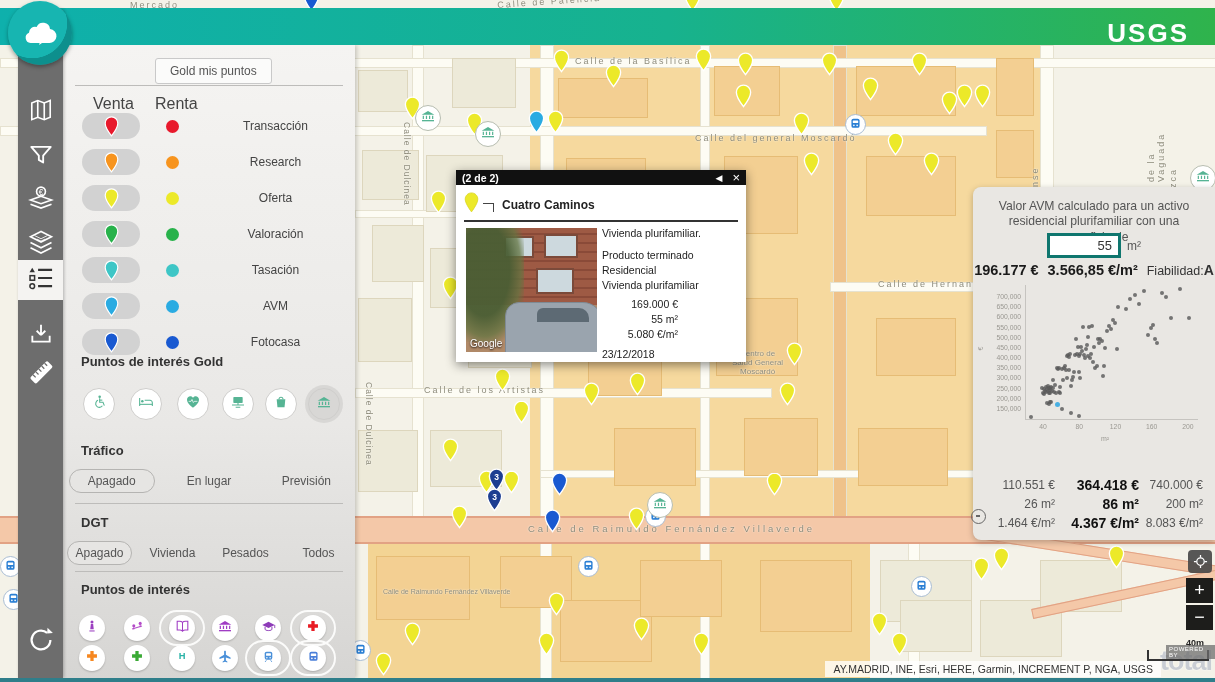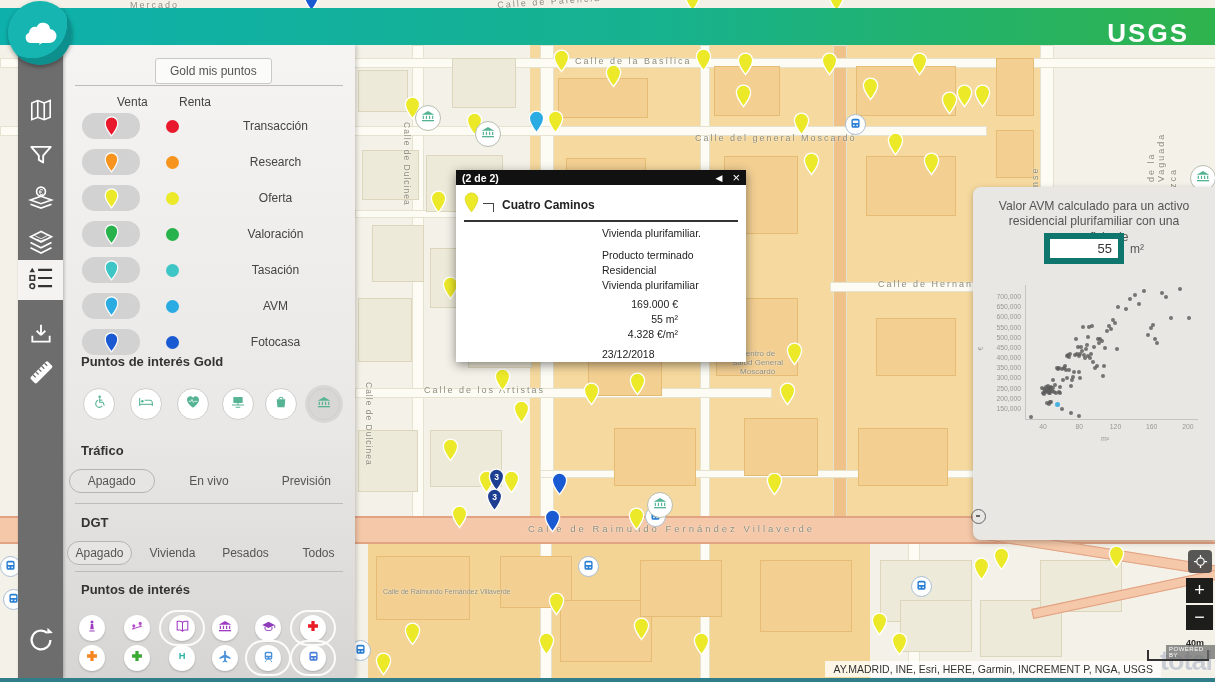--- a/index.html
+++ b/index.html
@@ -38,21 +38,21 @@
   .sb-ic{position:absolute;left:0;width:45px;height:40px;display:flex;align-items:center;
          justify-content:center;cursor:pointer;}
   .sb-ic.active{background:#f4f3f1;}
   
   #panel{position:absolute;left:63px;top:45px;width:292px;bottom:4px;z-index:4;
          background:linear-gradient(180deg,#f5f4f2 0%,#e9e8e6 60%,#d6d5d3 100%);
          box-shadow:2px 0 4px rgba(0,0,0,.18);}
   #upload-btn{position:absolute;left:92px;top:13px;padding:5px 14px;background:#fbfbfa;
         border:1px solid #c9c9c9;border-radius:3px;font-size:12px;color:#555;cursor:pointer;}
   .hr{position:absolute;left:12px;right:12px;height:1px;background:#bdbcba;}
-  .colhead{position:absolute;top:50px;font-size:12px;color:#444;margin-left:24px;}
+  .colhead{position:absolute;top:50px;font-size:16px;color:#444;}
   .lrow{position:absolute;left:0;width:100%;height:36px;display:flex;align-items:center;}
   .lpill{margin-left:19px;width:58px;height:26px;border-radius:13px;background:#d2d2d2;
          display:flex;align-items:center;justify-content:center;cursor:pointer;}
   .ldot{margin-left:26px;width:13px;height:13px;border-radius:50%;cursor:pointer;}
   .llabel{position:absolute;left:145px;width:135px;text-align:center;font-size:12px;color:#444;}
   .sect{position:absolute;left:18px;font-size:13px;font-weight:bold;color:#333;}
   .gold-ic{position:absolute;width:30px;height:30px;border-radius:50%;background:#fff;
            border:1px solid #cfcecc;display:flex;align-items:center;justify-content:center;cursor:pointer;}
   .gold-ic.sel{background:#d8d7d5;box-shadow:0 0 0 3px #d8d7d5;}
   .opt-row{position:absolute;left:0;width:292px;display:flex;align-items:center;}
@@ -90,21 +90,21 @@
   #popup-info .l1{margin-bottom:10px;}
   #popup-info .l{margin-bottom:3px;}
   #popup-nums{margin-top:7px;width:76px;text-align:right;}
   #popup-nums div{margin-bottom:3px;}
   #popup-date{margin-top:8px;}
   
   #avm{position:absolute;left:973px;top:187px;width:242px;height:353px;z-index:6;
        background:#e9e7e3;border-radius:8px 0 0 8px;box-shadow:0 2px 6px rgba(0,0,0,.25);}
   #avm-intro{position:absolute;top:12px;left:8px;right:8px;text-align:center;font-size:12.2px;color:#555;line-height:1.25;}
   #avm-inrow{position:absolute;top:46px;left:0;width:100%;display:flex;justify-content:center;align-items:center;gap:6px;}
-  #avm-input{width:56px;height:19px;border:6px solid #0f766e;background:#fff;text-align:right;
+  #avm-input{width:56px;height:19px;border:3px solid #0f766e;background:#fff;text-align:right;
              font-size:13px;color:#333;padding:0 6px;}
   #avm-unit{font-size:12px;color:#555;}
   #avm-valrow{position:absolute;top:74px;left:0;width:100%;text-align:center;color:#1a1a1a;}
   .bignum{font-size:14.5px;font-weight:bold;}
   #avm-rel{font-size:12.5px;color:#333;}
   #avm-rel b{font-size:14px;}
   
   #chart{position:absolute;left:8px;top:96px;width:226px;height:164px;}
   #plot{position:absolute;left:44px;top:2px;width:172px;height:134px;
         border-left:1px solid #c6c4c0;border-bottom:1px solid #c6c4c0;}
@@ -650,21 +650,21 @@
             <path d="M2.5 10L12 4.5 21.5 10z" fill="#56b494"></path>
             <path d="M5 11.5v5M9.7 11.5v5M14.4 11.5v5M19 11.5v5" stroke="#56b494" stroke-width="1.8"></path>
             <path d="M3 19h18" stroke="#56b494" stroke-width="2"></path>
           </svg></span>
       </div>
     </div>
 
   <div class="sect" style="top:398px">Tráfico</div>
   <div class="opt-row" id="traffic-row" style="top:424px">
       <span class="opt sel"><span class="in">Apagado</span></span>
-      <span class="opt"><span class="in">En vivo</span></span>
+      <span class="opt"><span class="in">En lugar</span></span>
       <span class="opt"><span class="in">Previsión</span></span>
     </div>
   <div class="hr" style="top:458px"></div>
 
   <div class="sect" style="top:470px">DGT</div>
   <div class="opt-row" id="dgt-row" style="top:496px">
       <span class="opt sel"><span class="in">Apagado</span></span>
       <span class="opt"><span class="in">Vivienda</span></span>
       <span class="opt"><span class="in">Pesados</span></span>
       <span class="opt"><span class="in">Todos</span></span>
@@ -762,42 +762,57 @@
   <div id="popup-titlerow">
     <span>
       <svg width="15" height="21" viewBox="0 0 20 28">
           <path d="M10 1.2C5.2 1.2 1.6 5 1.6 9.6 1.6 15.8 10 26.5 10 26.5s8.4-10.7 8.4-16.9C18.4 5 14.8 1.2 10 1.2z" fill="#ece929" stroke="#d8d41c" stroke-width="1"></path>
         </svg>
     </span>
     <span id="popup-conn"></span>
     <span id="popup-title">Cuatro Caminos</span>
   </div>
   <div id="popup-rule"></div>
+  <div id="photo">
+    <div class="ph-brick"></div>
+    <div class="ph-win" style="left:38px;top:8px;width:26px;height:18px;"></div>
+    <div class="ph-win" style="left:78px;top:6px;width:30px;height:20px;"></div>
+    <div class="ph-win" style="left:70px;top:40px;width:34px;height:22px;"></div>
+    <div class="ph-tree"></div>
+    <div class="ph-van"></div>
+    <div class="ph-vwin"></div>
+    <span id="photo-credit">Google</span>
+  </div>
   <div id="popup-info">
     <div class="l1">Vivienda plurifamiliar.</div>
     <div class="l">Producto terminado</div>
     <div class="l">Residencial</div>
     <div class="l">Vivienda plurifamiliar</div>
     <div id="popup-nums">
       <div>169.000 €</div>
       <div>55 m²</div>
-      <div>4.328 €/m²</div>
+      <div>5.080 €/m²</div>
     </div>
     <div id="popup-date">23/12/2018</div>
   </div>
 </div>
 
 <div id="avm">
   <div id="avm-intro">
     <span>Valor AVM calculado para un activo</span><br>
     <span>residencial plurifamiliar con una superficie de</span>
   </div>
   <div id="avm-inrow">
     <input id="avm-input" value="55" style="">
     <span id="avm-unit">m²</span>
+  </div>
+  <div id="avm-valrow">
+    <span class="bignum">196.177 €</span>&nbsp;
+    <span class="bignum">3.566,85 €/m²</span>&nbsp;
+    <span id="avm-rel"><span>Fiabilidad:</span><b>A</b></span>
   </div>
   <div id="chart">
     <div id="plot">
         <div class="dot" style="left: 3.43158px; top: 129.767px; background: rgb(90, 90, 90); opacity: 0.82;"></div>
         <div class="dot" style="left: 14.2947px; top: 101.139px; background: rgb(90, 90, 90); opacity: 0.82;"></div>
         <div class="dot" style="left: 15.2px; top: 105.606px; background: rgb(90, 90, 90); opacity: 0.82;"></div>
         <div class="dot" style="left: 16.1053px; top: 101.952px; background: rgb(90, 90, 90); opacity: 0.82;"></div>
         <div class="dot" style="left: 16.1053px; top: 106.621px; background: rgb(90, 90, 90); opacity: 0.82;"></div>
         <div class="dot" style="left: 17.0105px; top: 103.576px; background: rgb(90, 90, 90); opacity: 0.82;"></div>
         <div class="dot" style="left: 17.9158px; top: 100.327px; background: rgb(90, 90, 90); opacity: 0.82;"></div>
@@ -914,20 +929,37 @@
       <div class="ytick" style="top: 40.6364px;">550,000</div>
       <div class="ytick" style="top: 30.4848px;">600,000</div>
       <div class="ytick" style="top: 20.3333px;">650,000</div>
       <div class="ytick" style="top: 10.1818px;">700,000</div>
       <div class="xtick" style="left: 52.1053px;">40</div>
       <div class="xtick" style="left: 88.3158px;">80</div>
       <div class="xtick" style="left: 124.526px;">120</div>
       <div class="xtick" style="left: 160.737px;">160</div>
       <div class="xtick" style="left: 196.947px;">200</div>
     </div>
+  <div id="stats">
+      <div class="srow">
+        <span class="scell c1">110.551 €</span>
+                 <span class="scell c2">364.418 €</span>
+                 <span class="scell c3">740.000 €</span>
+      </div>
+      <div class="srow">
+        <span class="scell c1">26 m²</span>
+                 <span class="scell c2">86 m²</span>
+                 <span class="scell c3">200 m²</span>
+      </div>
+      <div class="srow">
+        <span class="scell c1">1.464 €/m²</span>
+                 <span class="scell c2">4.367 €/m²</span>
+                 <span class="scell c3">8.083 €/m²</span>
+      </div>
+    </div>
   <div id="stats-info"></div>
 </div>
 
 <div id="locate">
   <svg width="15" height="15" viewBox="0 0 24 24">
       <circle cx="12" cy="12" r="6" fill="none" stroke="#fff" stroke-width="2"></circle>
       <path d="M12 1.5v4M12 18.5v4M1.5 12h4M18.5 12h4" stroke="#fff" stroke-width="2"></path>
     </svg>
 </div>
 <div class="zoombtn" id="zoomin">+</div>

